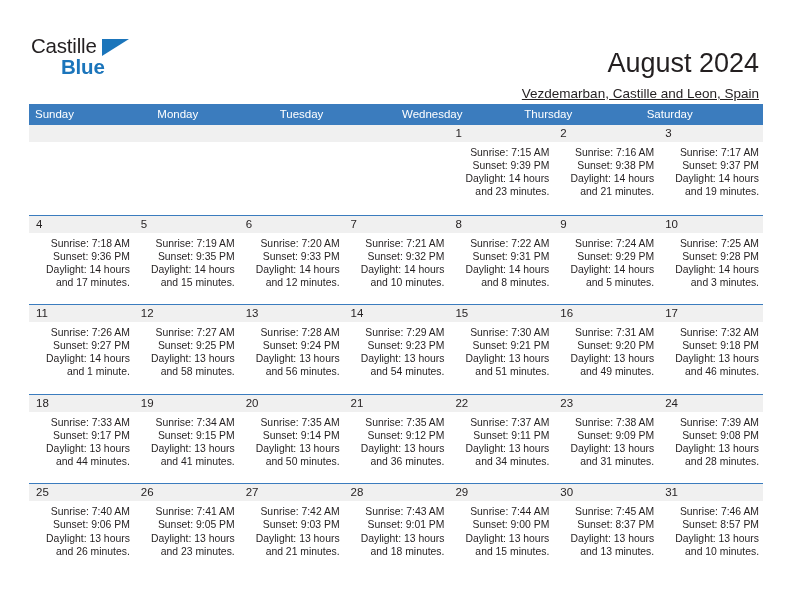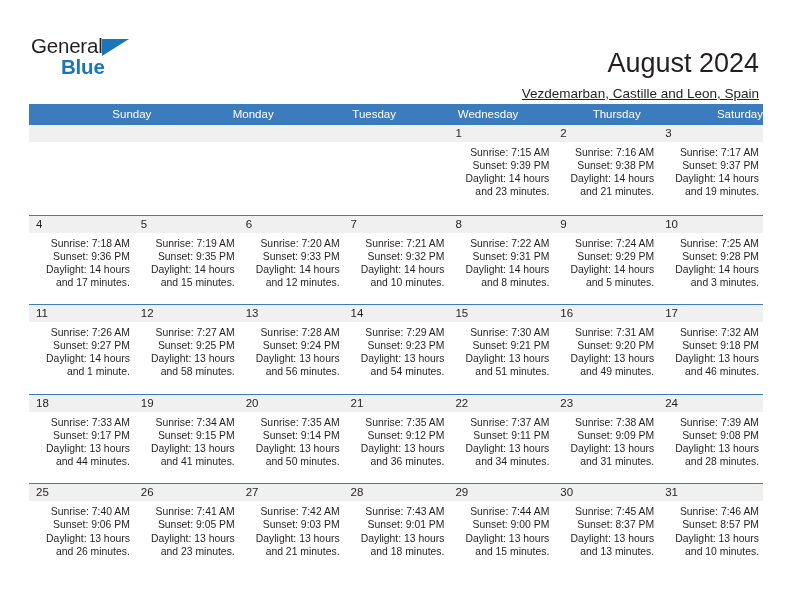--- a/index.html
+++ b/index.html
@@ -100,24 +100,23 @@
   .weekdays {
     display: flex;
     background: #3b7cbe;
     height: 21px;
   }
   .weekday {
     flex: 1 1 0;
     color: #ffffff;
     font-size: 11.5px;
     line-height: 21px;
-    padding-left: 22px;
+    padding-left: 6px;
     box-sizing: border-box;
     white-space: nowrap;
-    text-align: right;
   }
 
   .week-row {
     display: flex;
     height: 89.6px;
     border-top: 1.5px solid #3b7cbe;
     box-sizing: border-box;
   }
   .week-row.first {
     border-top: none;
@@ -152,21 +151,21 @@
   }
   .empty .daynum-band { background: #f0f0f0; }
 </style>
 </head>
 <body>
 
 <div class="page">
 
   <div class="header">
     <div class="logo">
-      <span class="logo-general">General</span>
+      <span class="logo-general">Castille</span>
       <span class="logo-tri"></span>
       <span class="logo-blue">Blue</span>
     </div>
 
     <div class="title-block">
       <div class="month-title">August 2024</div>
       <div class="location-title">Vezdemarban, Castille and Leon, Spain</div>
     </div>
   </div>
 

